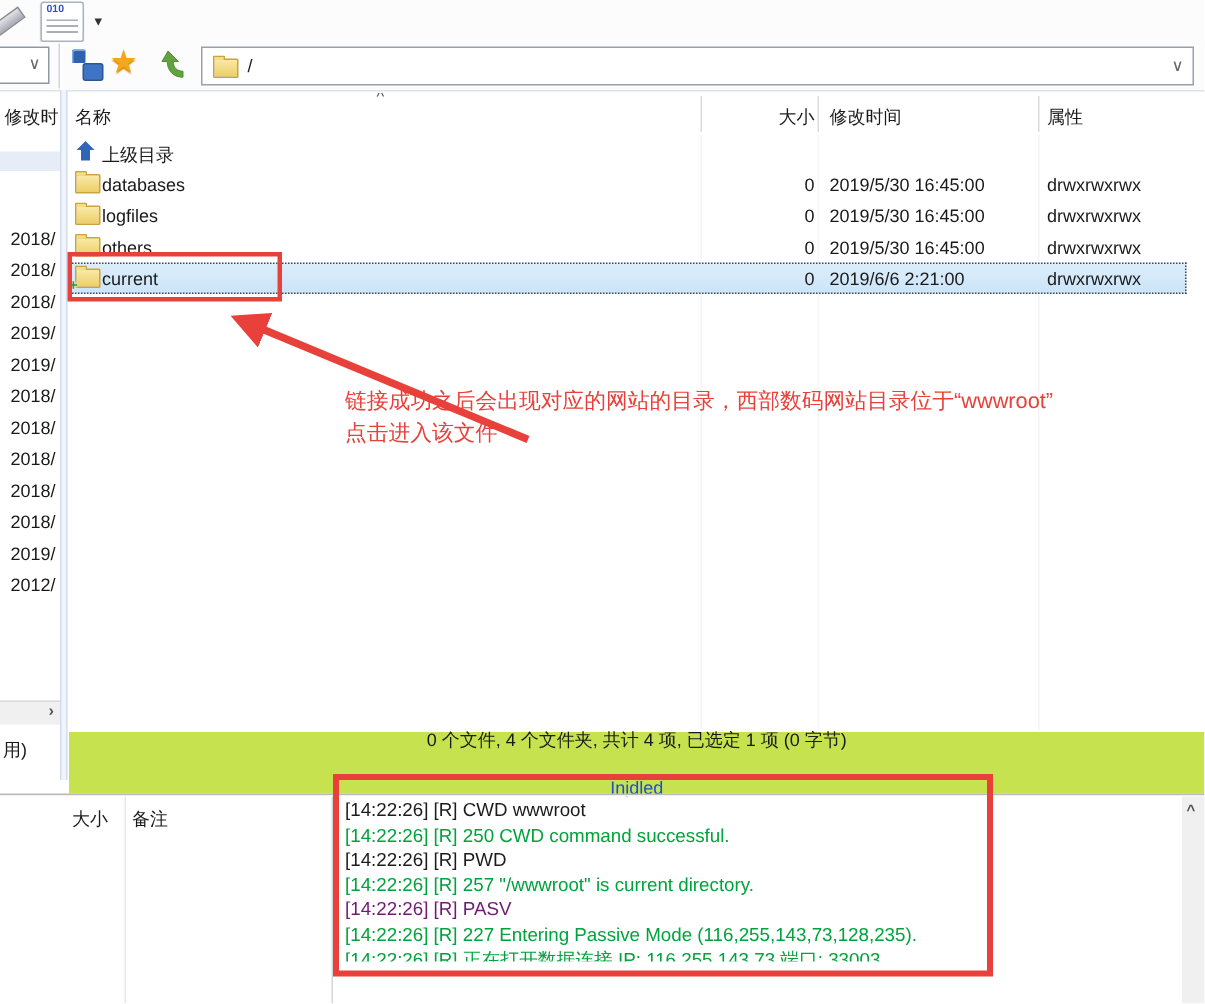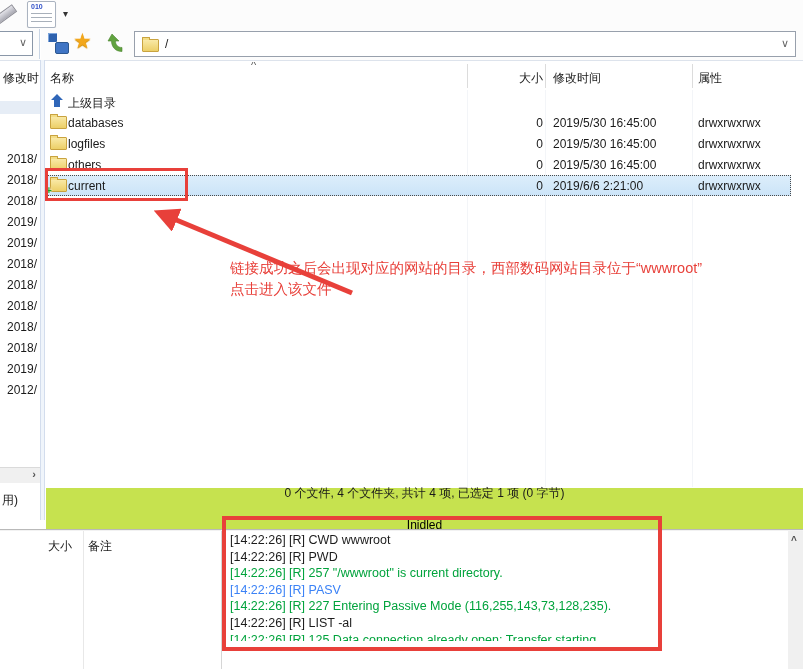--- a/index.html
+++ b/index.html
@@ -49,21 +49,21 @@
   .c-name{left:22px;}
   .c-size{left:380px;width:117px;text-align:right;}
   .c-time{left:507px;}
   .c-attr{left:652px;}
   
   #lscroll{position:absolute;left:0;top:467px;width:40px;height:15px;background:#f0f0f0;border-top:1px solid #dadada;}
   #lscroll .g{position:absolute;right:4px;top:0px;color:#555;font-size:11px;font-weight:bold;}
   #lstatus{position:absolute;left:2px;top:492px;}
   
   #greenbar{position:absolute;left:46px;top:488px;width:757px;height:41px;background:#c6e24f;display:flex;flex-direction:column;align-items:center;justify-content:center;gap:16px;}
-  #greenbar .cap{color:#000000;}
+  #greenbar .cap{color:#1d4ed8;}
   #hsep{position:absolute;left:0;top:529px;width:803px;height:1px;background:#b9b9b9;box-shadow:0 1px 0 #f2f2f2;}
   
   #queue{position:absolute;left:0;top:531px;width:221px;height:138px;background:#fff;}
   #queue .qh-size{position:absolute;left:10px;top:7px;width:62px;text-align:right;}
   #queue .qh-note{position:absolute;left:88px;top:7px;}
   #qline{position:absolute;left:83px;top:531px;width:1px;height:138px;background:#e8e8e8;}
   #pdiv{position:absolute;left:221px;top:531px;width:1px;height:138px;background:#d6d6d6;}
   #logpane{position:absolute;left:222px;top:531px;width:566px;height:110px;overflow:hidden;padding:1px 16px 0 8px;box-sizing:border-box;background:#fff;}
   #logpane .ll{line-height:16.6px;font-size:12.5px;white-space:nowrap;}
   #logscroll{position:absolute;left:788px;top:531px;width:15px;height:138px;background:#f0f0f0;}
@@ -193,24 +193,26 @@
 
 <div id="queue">
   <span class="qh-size">大小</span>
   <span class="qh-note">备注</span>
 </div>
 <div id="qline"></div>
 <div id="pdiv"></div>
 
 <div id="logpane">
   <div class="ll" style="color: rgb(28, 28, 28);">[14:22:26] [R] CWD wwwroot</div>
+  <div class="ll" style="color: rgb(0, 163, 60);">[14:22:26] [R] 250 CWD command successful.</div>
   <div class="ll" style="color: rgb(28, 28, 28);">[14:22:26] [R] PWD</div>
   <div class="ll" style="color: rgb(0, 163, 60);">[14:22:26] [R] 257 "/wwwroot" is current directory.</div>
-  <div class="ll" style="color: #3b82f6;">[14:22:26] [R] PASV</div>
+  <div class="ll" style="color: #701a75;">[14:22:26] [R] PASV</div>
   <div class="ll" style="color: rgb(0, 163, 60);">[14:22:26] [R] 227 Entering Passive Mode (116,255,143,73,128,235).</div>
+  <div class="ll" style="color: rgb(0, 163, 60);">[14:22:26] [R] 正在打开数据连接 IP: 116.255.143.73 端口: 33003</div>
   <div class="ll" style="color: rgb(28, 28, 28);">[14:22:26] [R] LIST -al</div>
   <div class="ll" style="color: rgb(0, 163, 60);">[14:22:26] [R] 125 Data connection already open; Transfer starting.</div>
 </div>
 <div id="logscroll">
   <span class="g">^</span>
 </div>
 
 <div id="redbox1"></div>
 <div id="annarrow">
   <svg width="225" height="105" viewBox="0 0 225 105">

